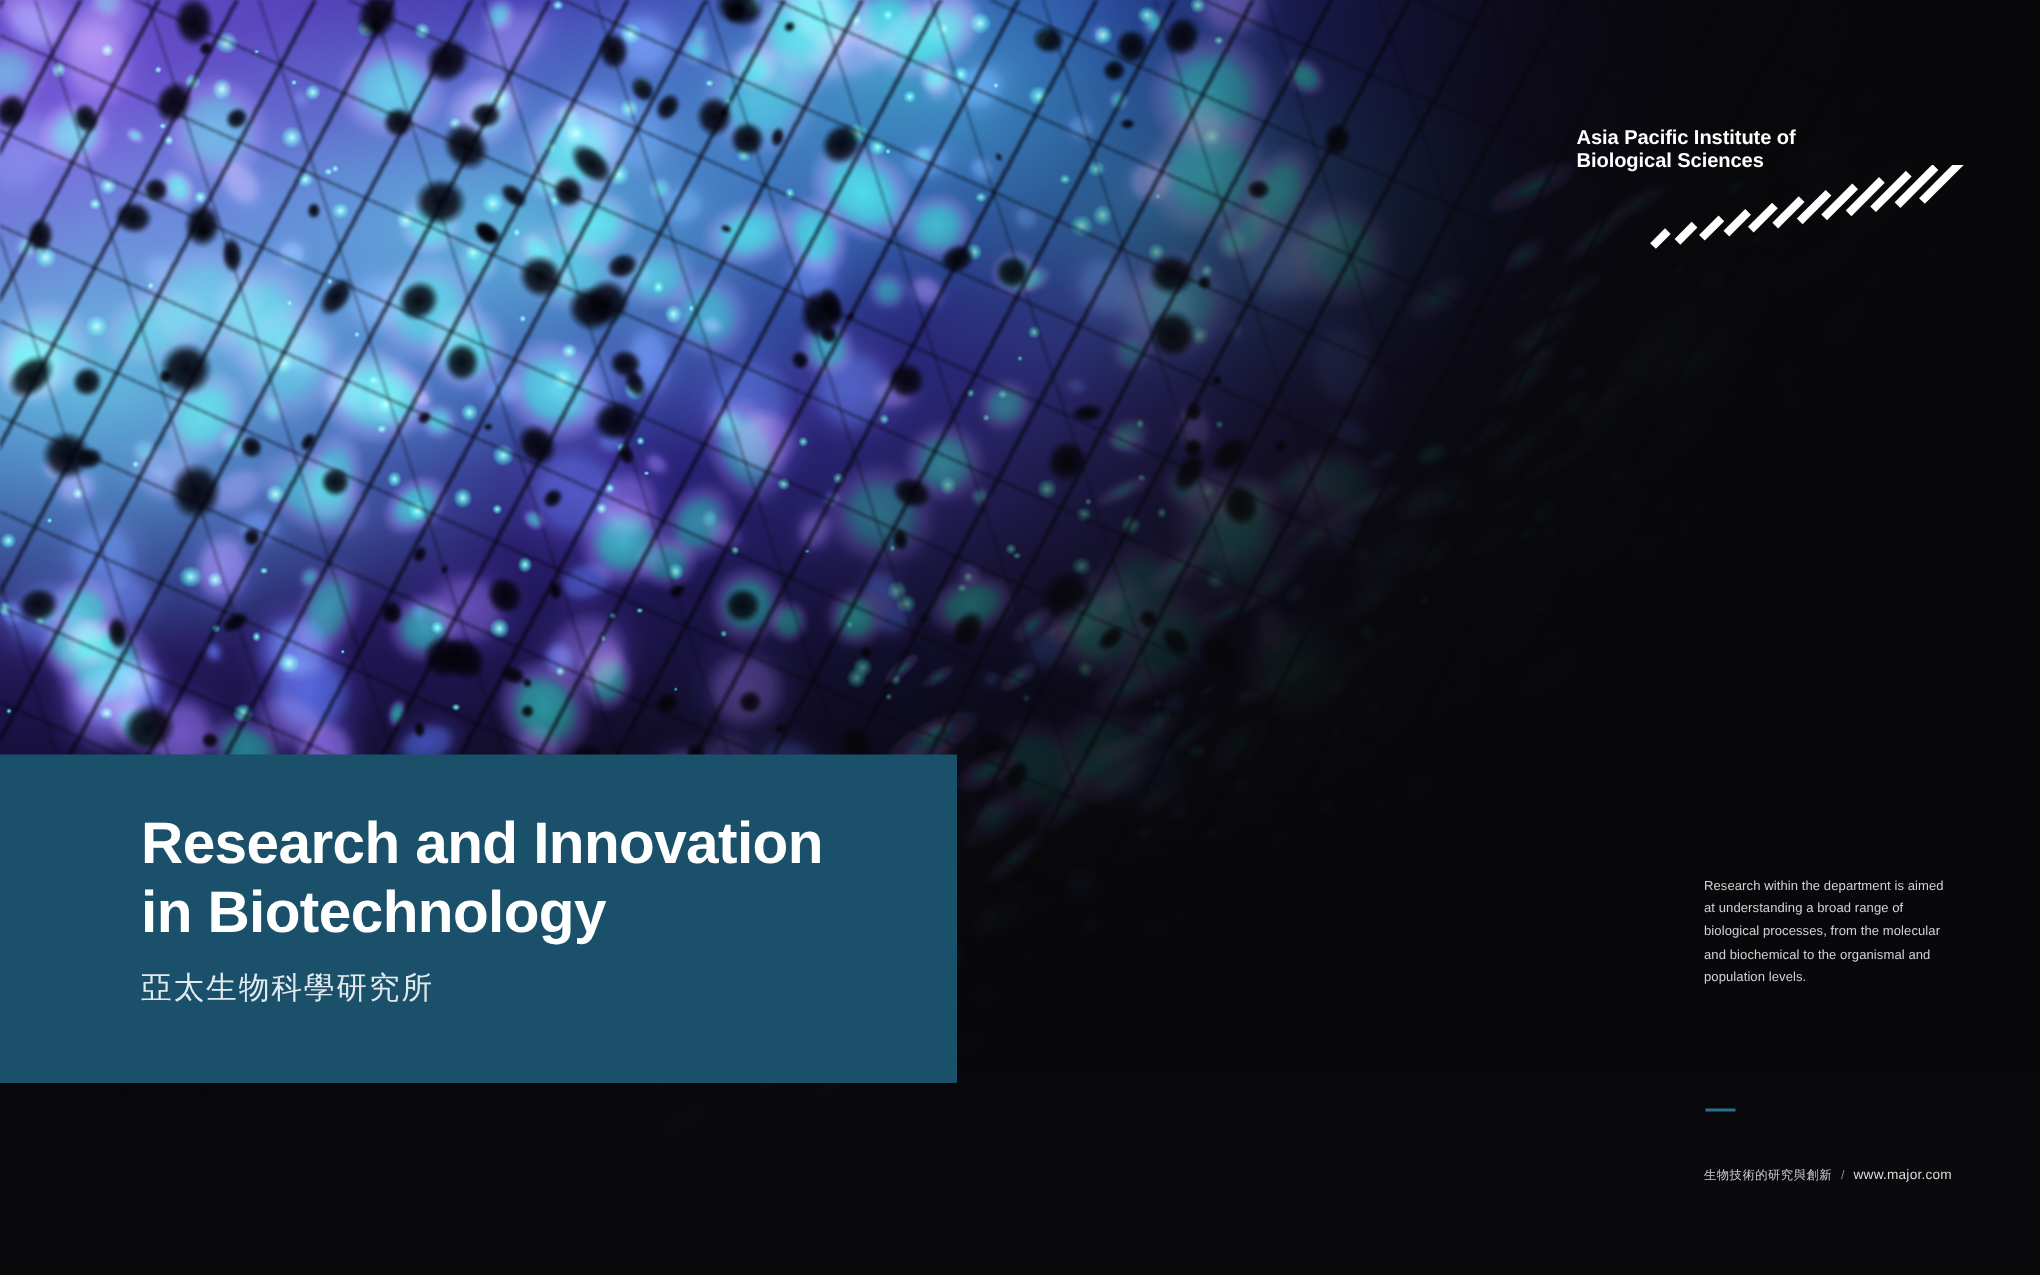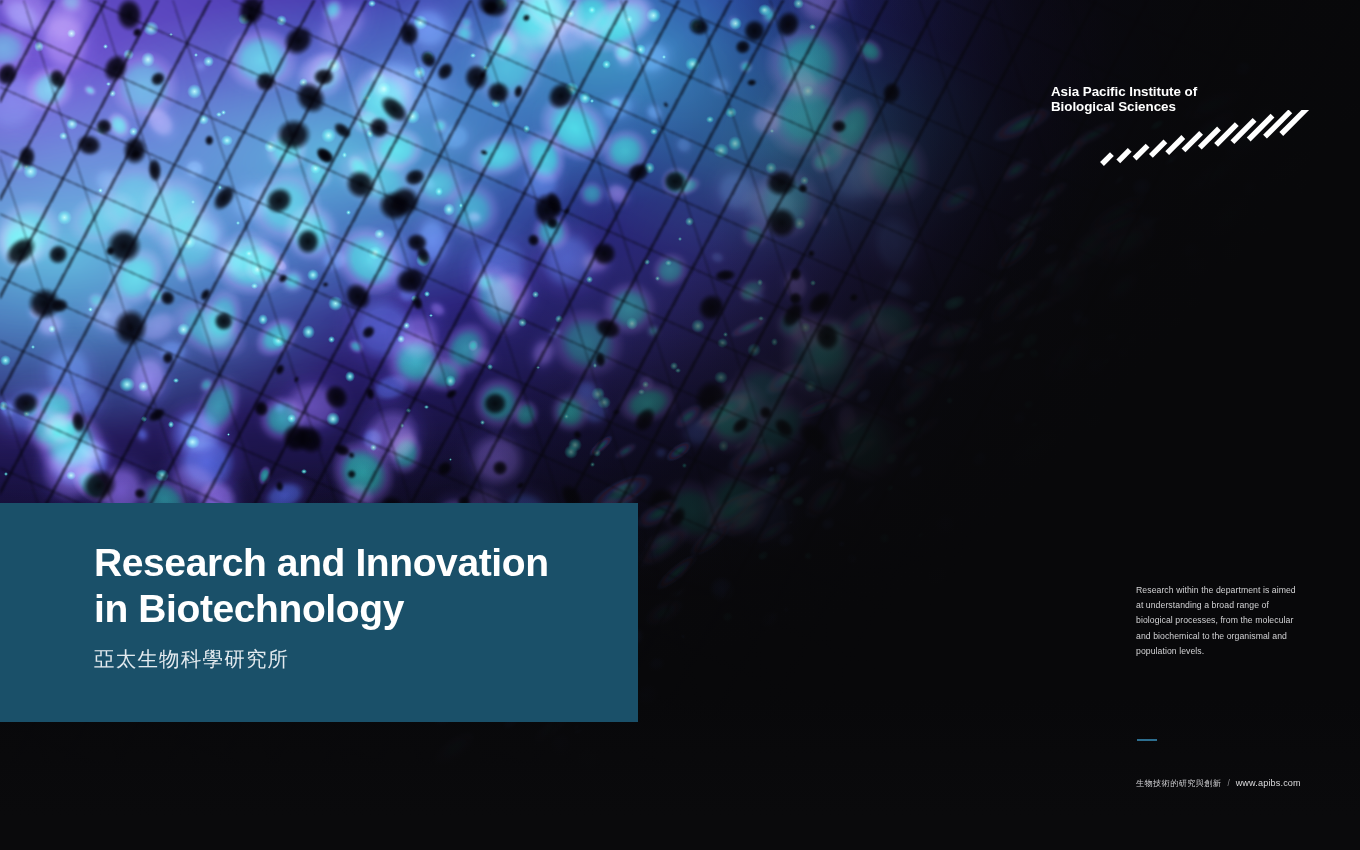--- a/index.html
+++ b/index.html
@@ -985,16 +985,16 @@
 
   <div class="sidecopy">
     <p>Research within the department is aimed at understanding a broad range of biological processes, from the molecular and biochemical to the organismal and population levels.</p>
   </div>
 
   <div class="rule"></div>
 
   <div class="footer">
     <span class="footer-cn">生物技術的研究與創新</span>
     <span class="footer-sep">/</span>
-    <span class="footer-url">www.apibs.com</span>
+    <span class="footer-url">www.major.com</span>
   </div>
 
 </div>
 
 </body></html>

